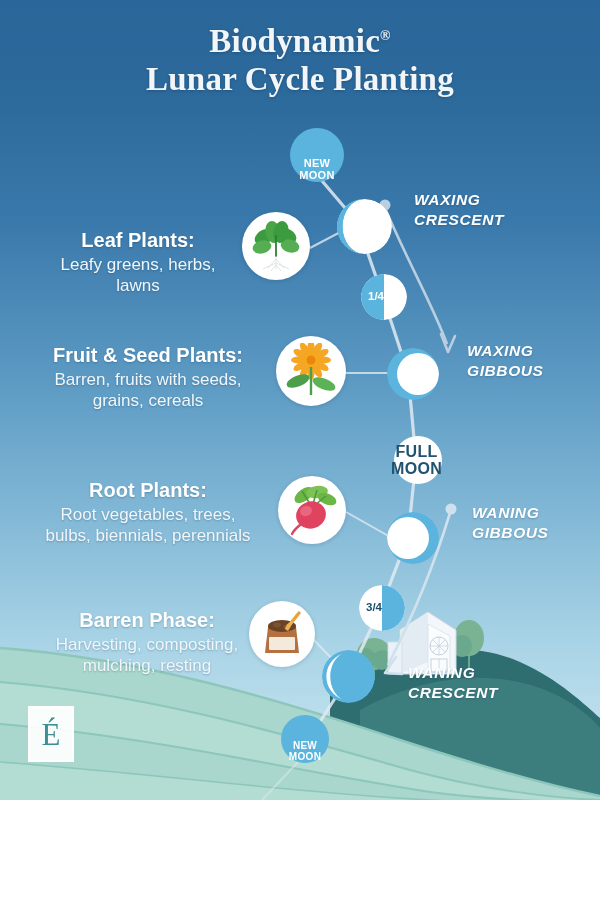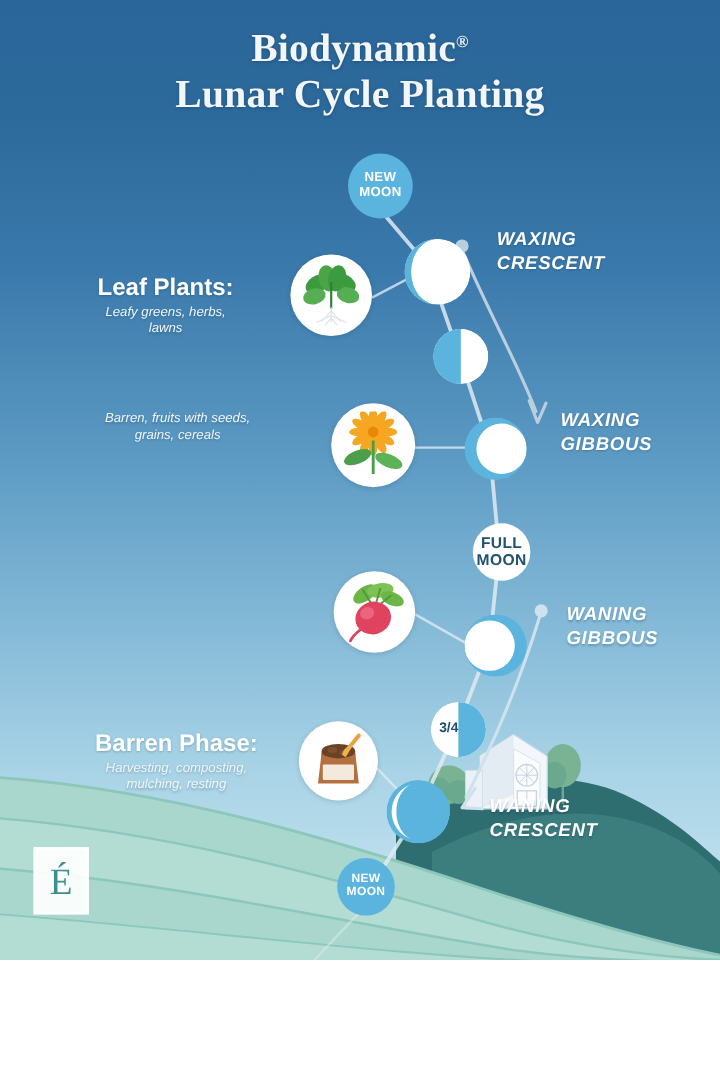--- a/index.html
+++ b/index.html
@@ -76,25 +76,27 @@
     justify-content: center;
     text-align: center;
     font-weight: bold;
     line-height: 1.08;
     letter-spacing: 0.3px;
   }
   .lbl-new {
     background: #5ab4dd;
     color: #ffffff;
     font-size: 11px;
+    align-items: flex-end;
   }
   .lbl-full {
     background: #ffffff;
     color: #21526f;
-    font-size: 13px;
+    font-size: 16px;
+    justify-content: flex-end;
   }
   .quarter-text {
     position: absolute;
     font-size: 11.5px;
     font-weight: bold;
     line-height: 1;
   }
 
   
   .phase-caption {
@@ -115,22 +117,21 @@
     color: #ffffff;
     text-shadow: 0 1px 2px rgba(15,55,85,0.30);
   }
   .plant-title {
     font-size: 20px;
     font-weight: bold;
     line-height: 1.25;
     margin-bottom: 1px;
   }
   .plant-desc {
-    font-size: 11px;
-    font-style: italic;
+    font-size: 17px;
     line-height: 1.24;
     color: #f0f6fa;
   }
 
   
   .icon-bubble {
     position: absolute;
     border-radius: 50%;
     background: #ffffff;
     display: flex;
@@ -249,21 +250,21 @@
       <path d="M27.5 0 A22 27.5 0 1 0 27.5 55 A27.5 27.5 0 0 1 27.5 0 Z" fill="#5ab4dd"></path>
     </svg>
   </div>
 
   <div class="moon" style="left:361px; top:274px; width:46px; height:46px;">
     <svg width="46" height="46" viewBox="0 0 46 46" xmlns="http://www.w3.org/2000/svg">
       <circle cx="23" cy="23" r="23" fill="#ffffff"></circle>
       <path d="M23 0 A23 23 0 0 0 23 46 Z" fill="#5ab4dd"></path>
     </svg>
   </div>
-  <div class="quarter-text" style="left:384px; top:291px; color:#ffffff;">1/4</div>
+  <div class="quarter-text" style="left:368px; top:291px; color:#ffffff;">1/4</div>
 
   <div class="moon" style="left:387px; top:348px; width:52px; height:52px;">
     <svg width="52" height="52" viewBox="0 0 52 52" xmlns="http://www.w3.org/2000/svg">
       <circle cx="26" cy="26" r="26" fill="#5ab4dd"></circle>
       <circle cx="31" cy="26" r="21" fill="#ffffff"></circle>
     </svg>
   </div>
 
   <div class="moon-label lbl-full" style="left:394px; top:436px; width:48px; height:48px;">
     <div>
@@ -399,25 +400,29 @@
     </svg>
   </div>
 
   <div class="plant-caption" style="left:38px; top:228px; width:200px;">
     <div class="plant-title">Leaf Plants:</div>
     <div class="plant-desc" style="white-space:pre-line;">Leafy greens, herbs,
 lawns</div>
   </div>
 
   <div class="plant-caption" style="left:28px; top:343px; width:240px;">
+    <div class="plant-title">Fruit &amp; Seed Plants:</div>
     <div class="plant-desc" style="white-space:pre-line;">Barren, fruits with seeds,
 grains, cereals</div>
   </div>
 
   <div class="plant-caption" style="left:24px; top:478px; width:248px;">
+    <div class="plant-title">Root Plants:</div>
+    <div class="plant-desc" style="white-space:pre-line;">Root vegetables, trees,
+bulbs, biennials, perennials</div>
   </div>
 
   <div class="plant-caption" style="left:30px; top:608px; width:234px;">
     <div class="plant-title">Barren Phase:</div>
     <div class="plant-desc" style="white-space:pre-line;">Harvesting, composting,
 mulching, resting</div>
   </div>
 
   <div class="logo">
     <span>É</span>

